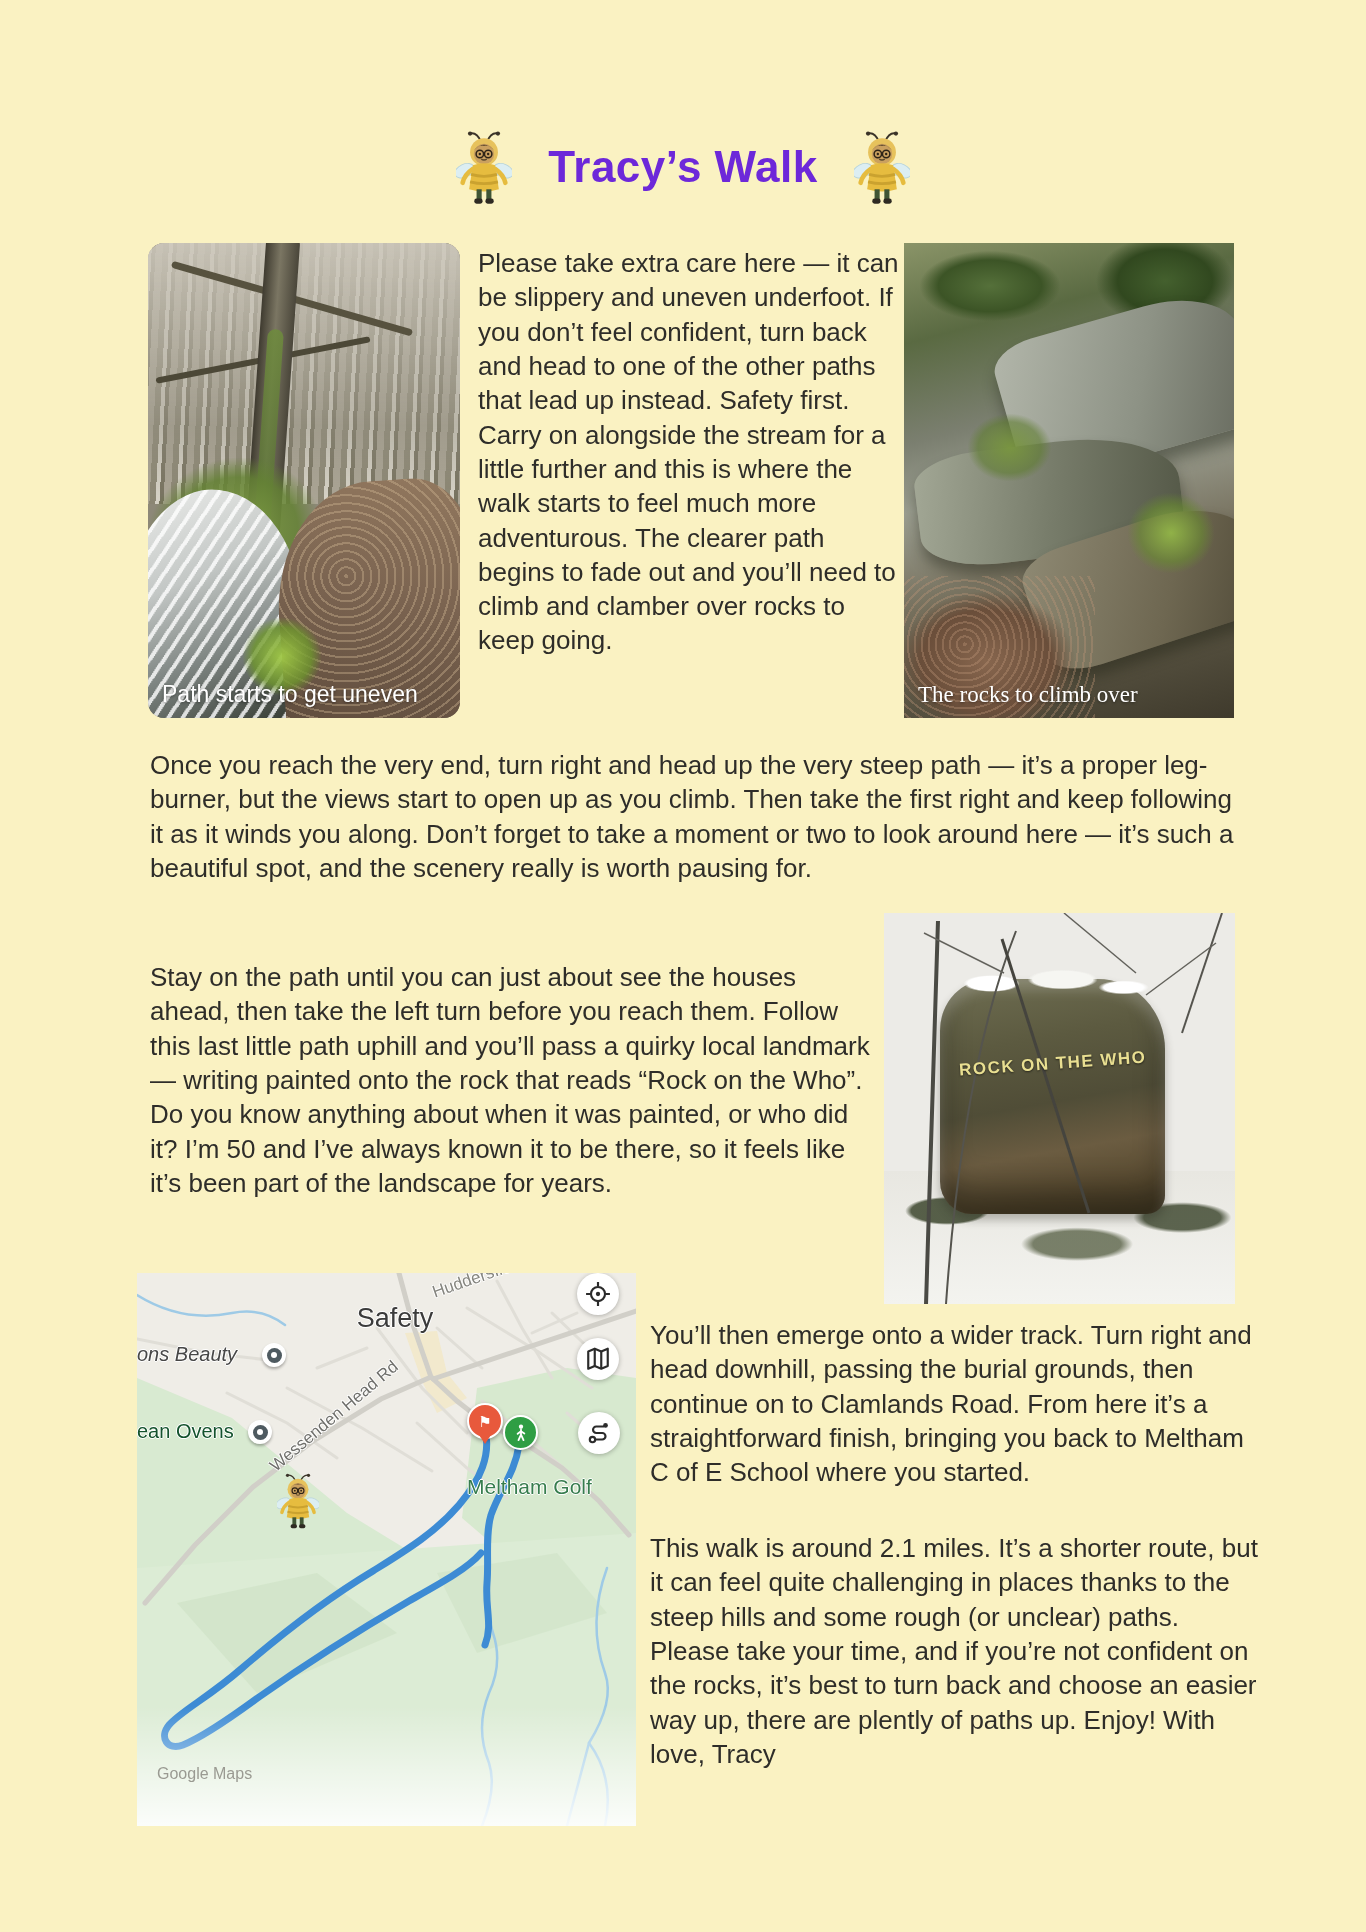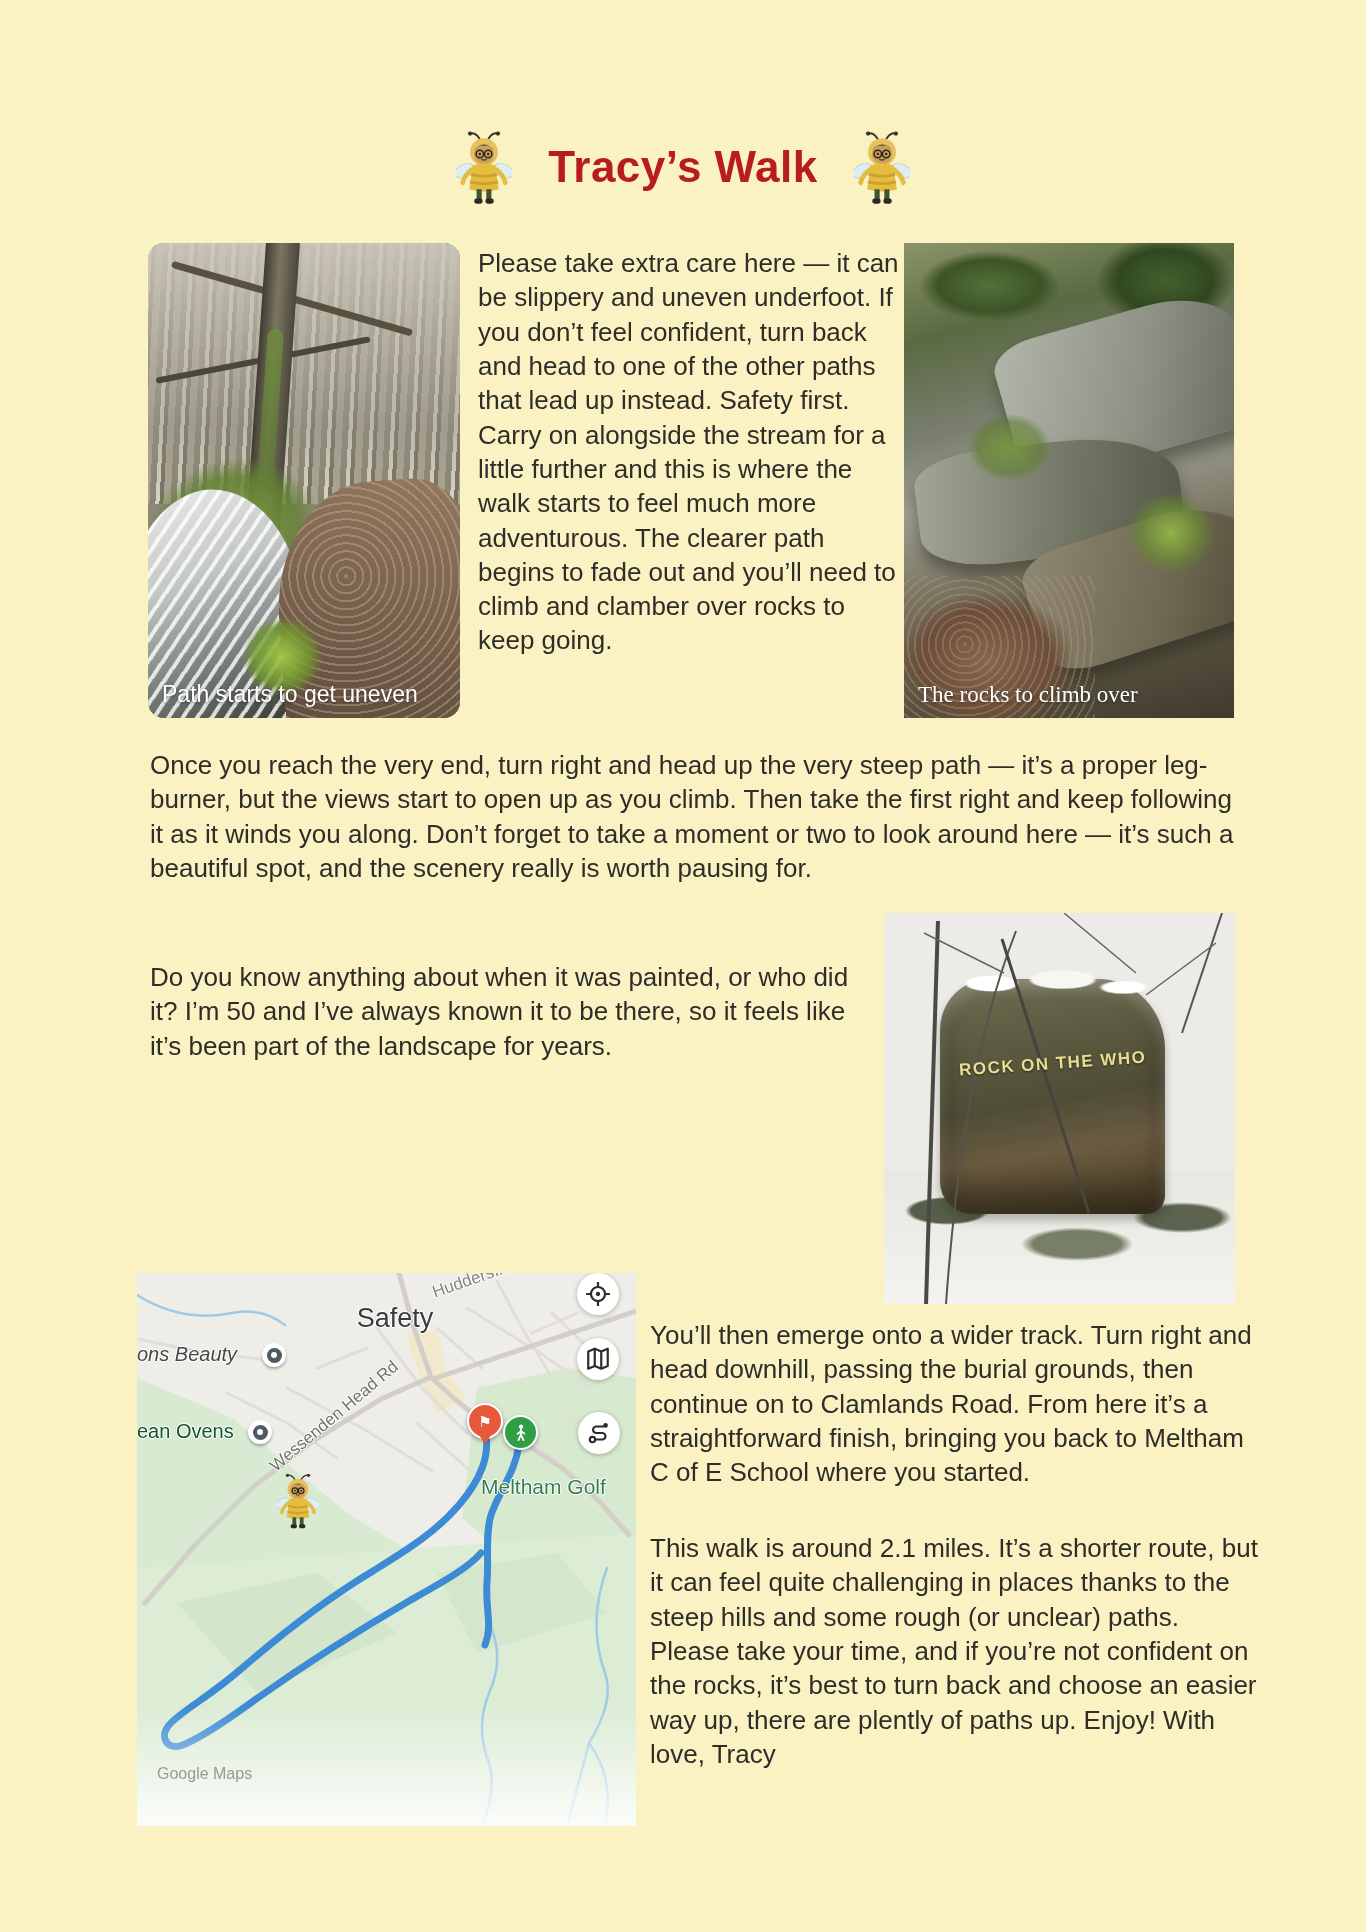--- a/index.html
+++ b/index.html
@@ -1,21 +1,21 @@
 <!DOCTYPE html>
 <html><head>
 <meta charset="utf-8">
 <style>
   html,body{margin:0;padding:0;}
   body{font-family:"Liberation Sans",sans-serif;}
   .page{position:relative;width:1366px;height:1932px;background:#faf2c2;overflow:hidden;}
 
   
   .header{position:absolute;top:128px;left:0;width:100%;display:flex;justify-content:center;align-items:center;gap:36px;}
-  .title{font-size:44px;font-weight:800;color:#b91c1c;letter-spacing:.5px;}
+  .title{font-size:44px;font-weight:800;color:#6d28d9;letter-spacing:.5px;}
   .bee{width:56px;height:78px;}
 
   
   .para{position:absolute;color:#2e2d29;font-size:26px;line-height:1.32;}
   .para p{margin:0;}
 
   
   .ph{position:absolute;overflow:hidden;background:#8d8878;}
   .ph > div{position:absolute;}
   .ph-cap{position:absolute;left:14px;bottom:10px;color:#fff;font-size:23px;text-shadow:0 1px 3px rgba(0,0,0,.45);white-space:nowrap;}
@@ -79,21 +79,21 @@
     color:#e9df91;font-weight:700;font-size:17px;letter-spacing:1.5px;text-shadow:0 1px 2px rgba(0,0,0,.55);}
   .p3-branches{position:absolute;left:0;top:0;}
 
   
   .map{position:absolute;left:137px;top:1273px;width:499px;height:553px;overflow:hidden;background:#efede7;}
   .map svg.base{position:absolute;left:0;top:0;}
   .map-label{position:absolute;color:#3b3b3b;text-shadow:0 1px 0 #fff,0 -1px 0 #fff,1px 0 0 #fff,-1px 0 0 #fff;white-space:nowrap;}
   .lbl-town{left:188px;top:30px;width:140px;text-align:center;font-size:27px;font-weight:500;}
   .lbl-road1{left:296px;top:10px;font-size:17px;color:#85857f;transform:rotate(-19deg);transform-origin:left center;}
   .lbl-road2{left:142px;top:183px;font-size:17px;color:#6f6f6b;transform:rotate(-40deg);transform-origin:left bottom;}
-  .lbl-golf{left:344px;top:202px;font-size:21px;color:#377d4e;}
+  .lbl-golf{left:330px;top:202px;font-size:21px;color:#377d4e;}
   .lbl-poi1{left:0;top:70px;font-size:20px;color:#474747;font-style:italic;}
   .lbl-poi2{left:0;top:147px;font-size:20px;color:#14532d;}
   .lbl-attr{left:20px;top:492px;font-size:16px;color:#9a9a92;text-shadow:none;}
   .map-btn{position:absolute;width:42px;height:42px;border-radius:50%;background:#fff;
     box-shadow:0 1px 5px rgba(0,0,0,.28);display:flex;align-items:center;justify-content:center;}
   .mk-poi{position:absolute;width:24px;height:24px;border-radius:50%;background:#fff;
     box-shadow:0 2px 3px rgba(0,0,0,.3);display:flex;align-items:center;justify-content:center;}
   .mk-poi .dot{width:15px;height:15px;border-radius:50%;background:#4e5a60;position:relative;}
   .mk-poi .dot::after{content:'';position:absolute;inset:4.5px;border-radius:50%;background:#fff;}
   .mk-dest{position:absolute;left:330px;top:130px;width:32px;height:32px;border-radius:50%;background:#e8593c;
@@ -177,20 +177,21 @@
     <div class="p2-litter"></div>
     <div class="p2-fern"></div>
     <div class="ph-cap">The rocks to climb over</div>
   </div>
 
   <div class="para" style="left:150px;top:748px;width:1090px;">
     <p>Once you reach the very end, turn right and head up the very steep path — it’s a proper leg-burner, but the views start to open up as you climb. Then take the first right and keep following it as it winds you along. Don’t forget to take a moment or two to look around here — it’s such a beautiful spot, and the scenery really is worth pausing for.</p>
   </div>
 
   <div class="para" style="left:150px;top:960px;width:720px;">
+    <p>Stay on the path until you can just about see the houses ahead, then take the left turn before you reach them. Follow this last little path uphill and you’ll pass a quirky local landmark — writing painted onto the rock that reads “Rock on the Who”.</p>
     <p>Do you know anything about when it was painted, or who did it? I’m 50 and I’ve always known it to be there, so it feels like it’s been part of the landscape for years.</p>
   </div>
 
   <div class="ph p3" style="left:884px;top:913px;width:351px;height:391px;">
     <div class="p3-ground"></div>
     <div class="p3-rock"></div>
     <div class="p3-rocksnow"></div>
     <svg class="p3-branches" width="351" height="391">
       <path d="M42,391 L54,8" stroke="#4a4a44" stroke-width="4" fill="none"></path>
       <path d="M62,391 C72,250 92,120 132,18" stroke="#55544e" stroke-width="2" fill="none"></path>

